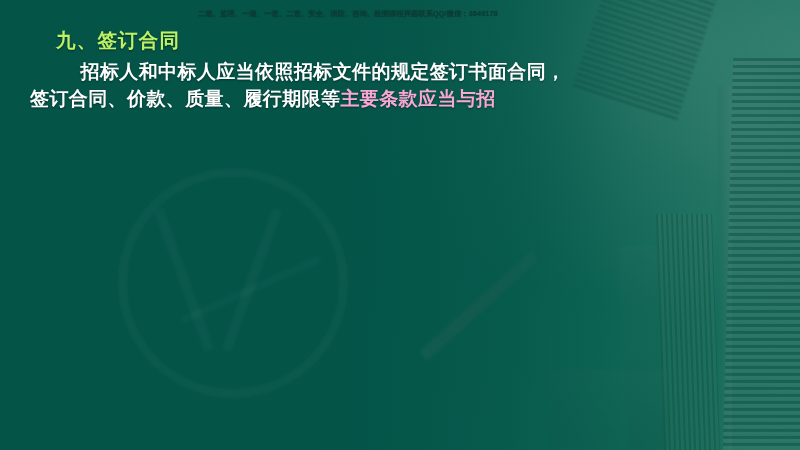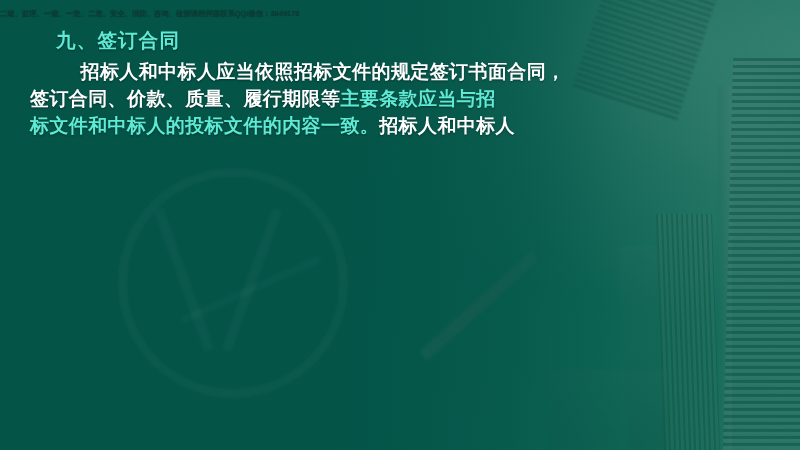--- a/index.html
+++ b/index.html
@@ -169,21 +169,21 @@
     transform: rotate(-42deg);
     filter: blur(1.4px);
     pointer-events: none;
   }
 
   
   .banner {
     position: absolute;
     left: 0;
     width: 696px;
-    text-align: left;
+    text-align: center;
     font-size: 7.2px;
     letter-spacing: 0.15px;
     color: #0e3a33;
     font-weight: 700;
     white-space: nowrap;
     text-shadow: 0 0 1px rgba(10,54,46,0.7);
     opacity: 0.92;
   }
   .banner-top { top: 9px; }
   .banner-bottom { top: 429px; }
@@ -193,39 +193,39 @@
     position: absolute;
     left: 0;
     top: 28px;
     width: 800px;
   }
   .heading {
     margin: 0 0 6px 0;
     padding-left: 56px;
     font-size: 19.5px;
     font-weight: 700;
-    color: #5eead4;
+    color: #bef264;
     letter-spacing: 1.2px;
     line-height: 1.25;
     text-shadow: 0 1px 2px rgba(0,0,0,0.45);
   }
   .para {
     margin: 0;
     padding: 0 0 0 30px;
     font-size: 19px;
     font-weight: 700;
     line-height: 27px;
     letter-spacing: 0.4px;
     color: #ffffff;
     text-shadow: 0 1px 2px rgba(0,0,0,0.40);
     max-width: 560px;
   }
   .line { display: block; white-space: nowrap; }
   .line.indent { text-indent: 26px; text-align: center; }
-  .hl { color: #5eead4; }
+  .hl { color: #f9a8d4; }
   .wt { color: #ffffff; }
 </style>
 </head>
 <body>
 
 <div class="slide">
 
   <div class="photo-layer">
     <div class="sky-base"></div>
     <div class="tower-diag"></div>
@@ -245,20 +245,17 @@
   <div class="content">
     <h1 class="heading">九、签订合同</h1>
 
     <p class="para">
       <span class="line indent">
         <span class="wt">招标人和中标人应当依照招标文件的规定签订书面合同，</span>
       </span>
       <span class="line">
         <span class="wt">签订合同、价款、质量、履行期限等</span><span class="hl">主要条款应当与招</span>
       </span>
-      <span class="line">
-        <span class="hl">标文件和中标人的投标文件的内容一致。</span><span class="wt">招标人和中标人</span>
-      </span>
     </p>
   </div>
 
 
 </div>
 
 </body></html>

